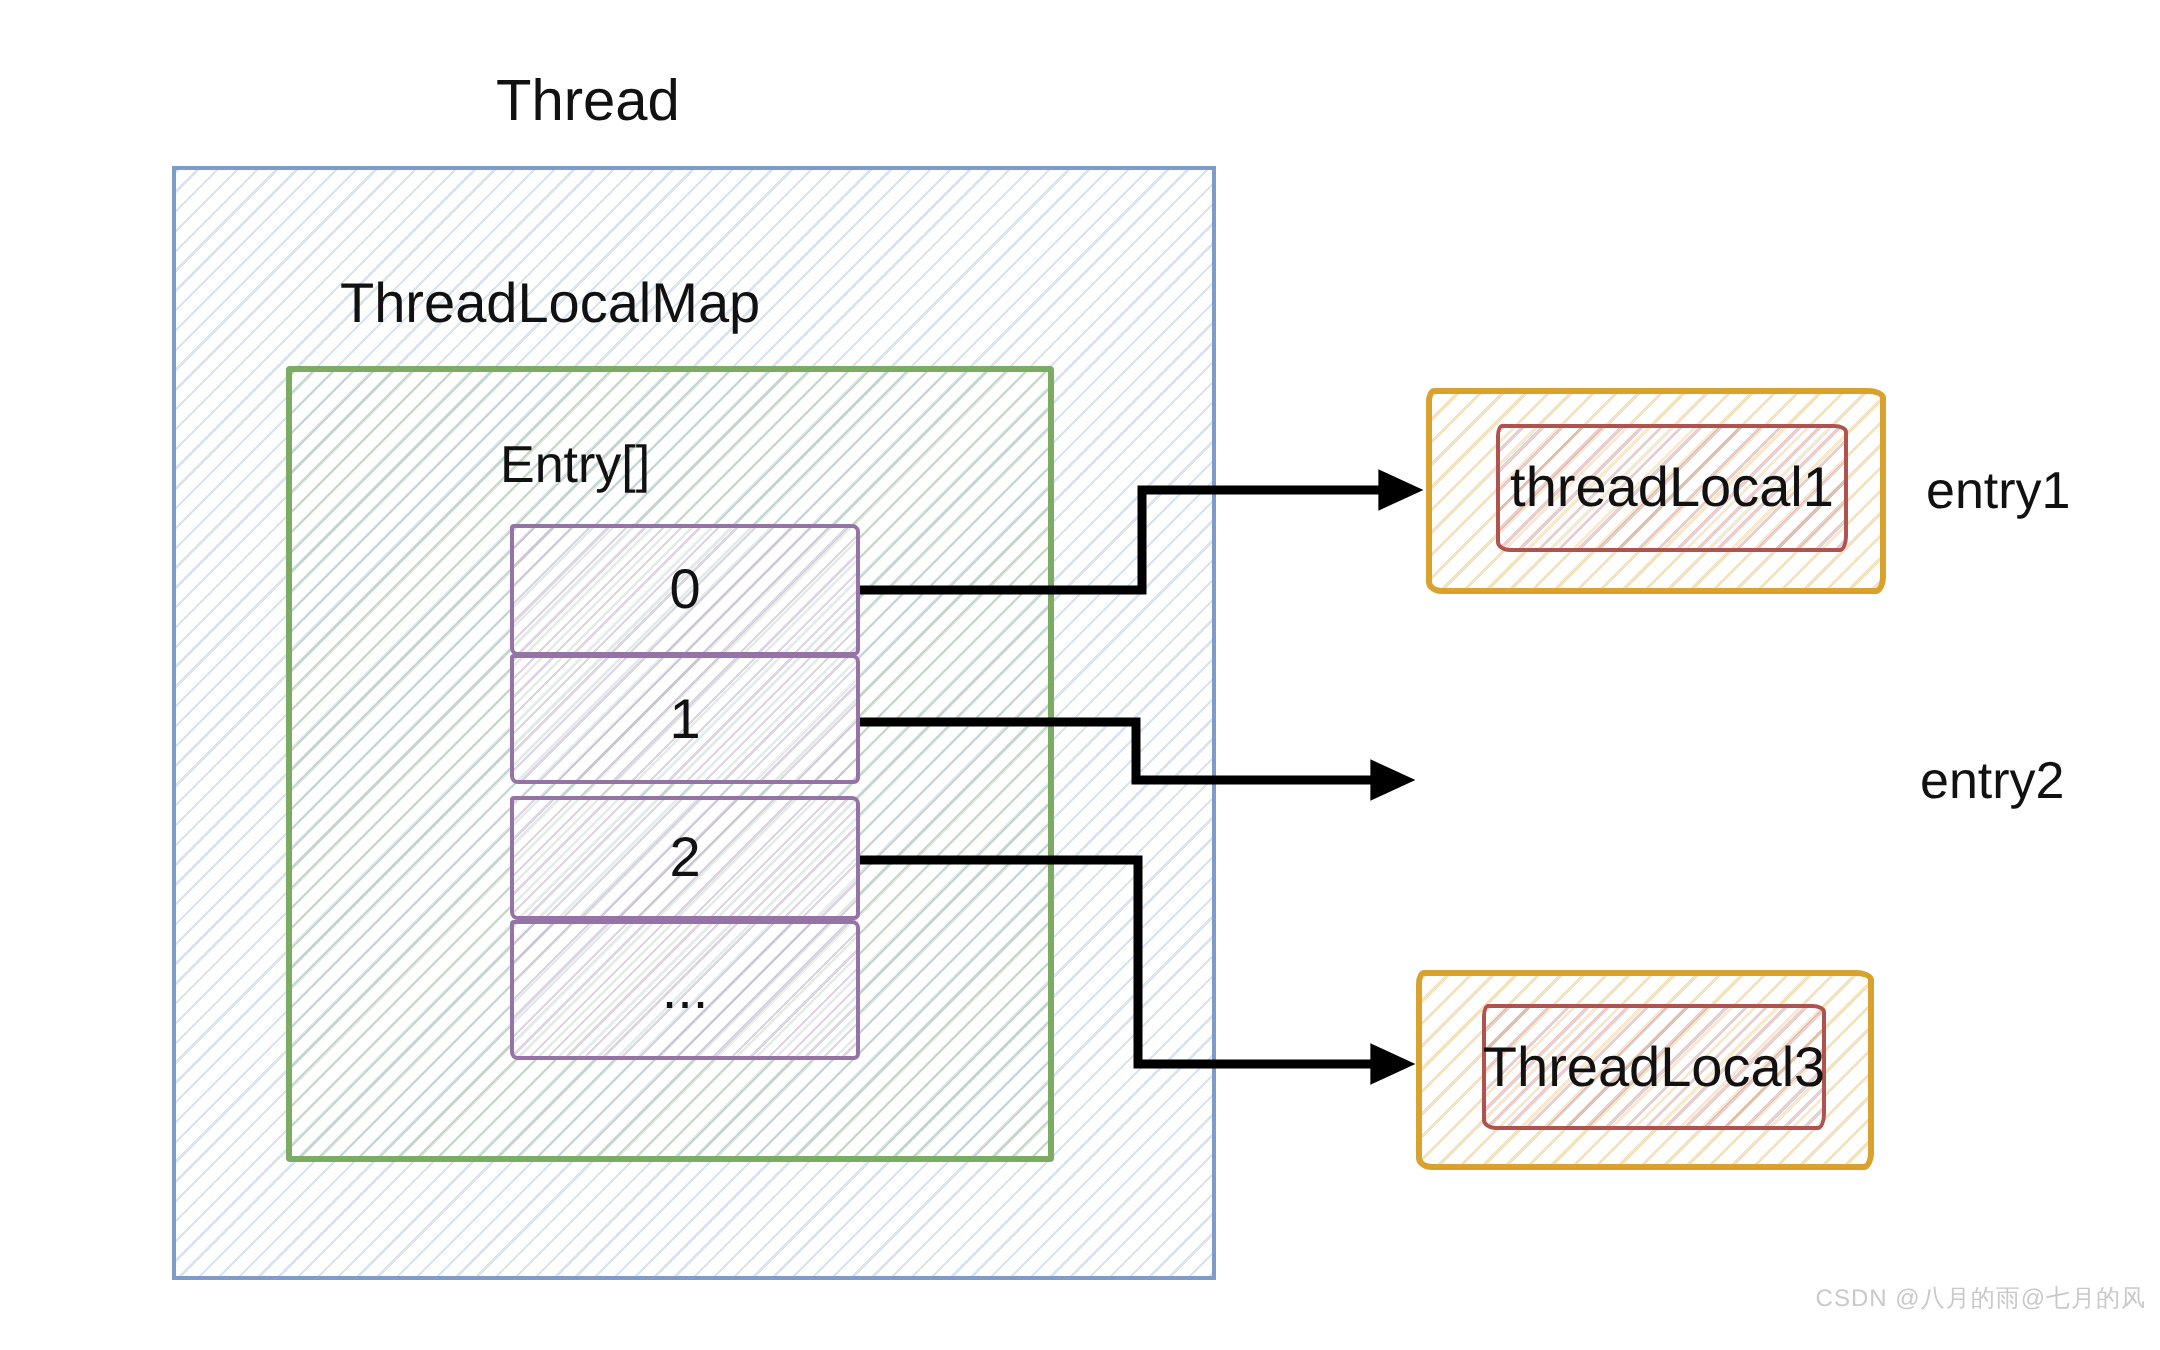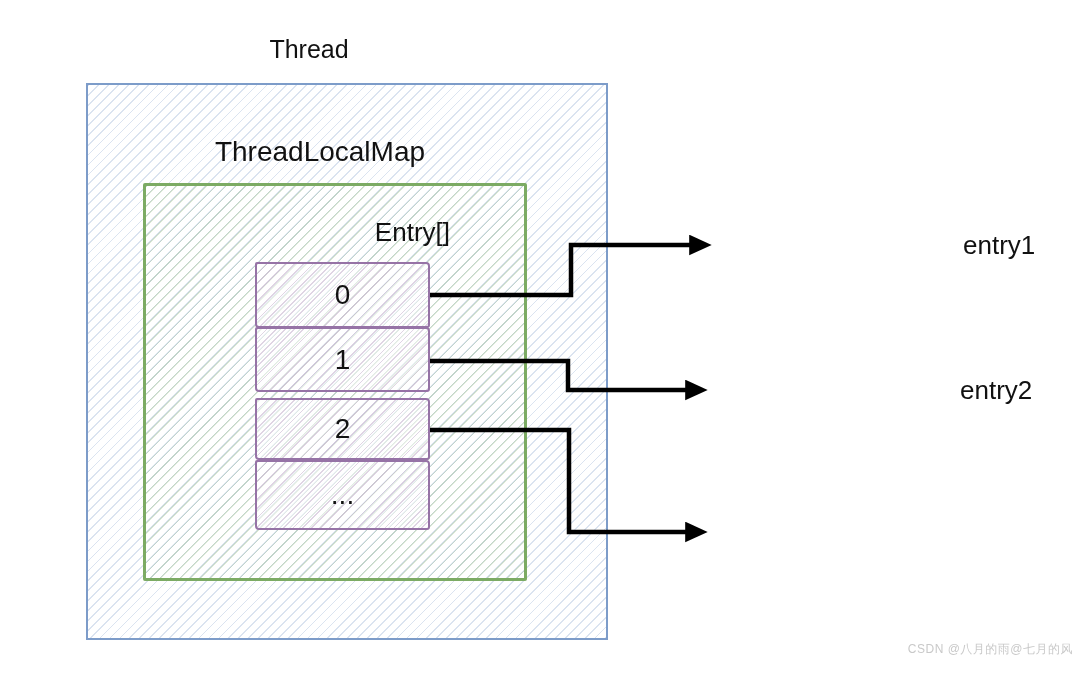--- a/index.html
+++ b/index.html
@@ -11,41 +11,41 @@
   
   .thread-box{
     left:86px;top:83px;width:518px;height:553px;
     border:2px solid var(--thread-border,#7d9cc9);
     background-color:#fff;
     background-image:repeating-linear-gradient(135deg,
       rgba(125,156,201,0.28) 0px, rgba(125,156,201,0.28) 1.2px,
       transparent 1.2px, transparent 7px);
   }
   .thread-title{
-    left:209px;top:36px;width:200px;text-align:center;
-    font-size:25px;line-height:1.1;
+    left:194px;top:36px;width:200px;text-align:center;
+    font-size:29px;line-height:1.1;
   }
 
   
   .tlm-box{
     left:55px;top:98px;width:378px;height:392px;
     border:3px solid var(--map-border,#7cab64);
     background-image:repeating-linear-gradient(135deg,
       rgba(124,171,100,0.26) 0px, rgba(124,171,100,0.26) 1.2px,
       transparent 1.2px, transparent 7px);
     border-radius:2px;
   }
   .tlm-title{
-    left:82px;top:52px;width:300px;text-align:center;
+    left:82px;top:52px;width:300px;
     font-size:28px;line-height:1.1;
   }
 
   
   .entry-label{
-    left:104px;top:32px;width:200px;text-align:right;
+    left:104px;top:32px;width:200px;text-align:left;
     font-size:26px;line-height:1.1;
   }
   .cell{
     left:109px;width:171px;
     border:2px solid var(--cell-border,#9673a6);
     background-color:rgba(255,255,255,0.5);
     background-image:repeating-linear-gradient(135deg,
       rgba(150,115,166,0.30) 0px, rgba(150,115,166,0.30) 1.2px,
       transparent 1.2px, transparent 6.5px);
     display:flex;align-items:center;justify-content:center;
@@ -125,19 +125,25 @@
     <defs>
       <marker id="ah" markerWidth="5.2" markerHeight="4.8" refX="0.4" refY="2.3" orient="auto" markerUnits="strokeWidth">
         <path d="M0,0 L5,2.3 L0,4.6 Z" fill="#000"></path>
       </marker>
     </defs>
     <path class="arrow" d="M430,295 L571,295 L571,245 L691,245" marker-end="url(#ah)"></path>
     <path class="arrow" d="M430,361 L568,361 L568,390 L687,390" marker-end="url(#ah)"></path>
     <path class="arrow" d="M430,430 L569,430 L569,532 L687,532" marker-end="url(#ah)"></path>
   </svg>
 
+  <div class="abs target-box target-1">
+    <div class="target-inner">threadLocal1</div>
+  </div>
   <div class="abs entry-name entry-name-1">entry1</div>
 
   <div class="abs entry-name entry-name-2">entry2</div>
 
+  <div class="abs target-box target-3">
+    <div class="target-inner">ThreadLocal3</div>
+  </div>
 
   <div class="abs watermark">CSDN @八月的雨@七月的风</div>
 </div>
 
 </body></html>

